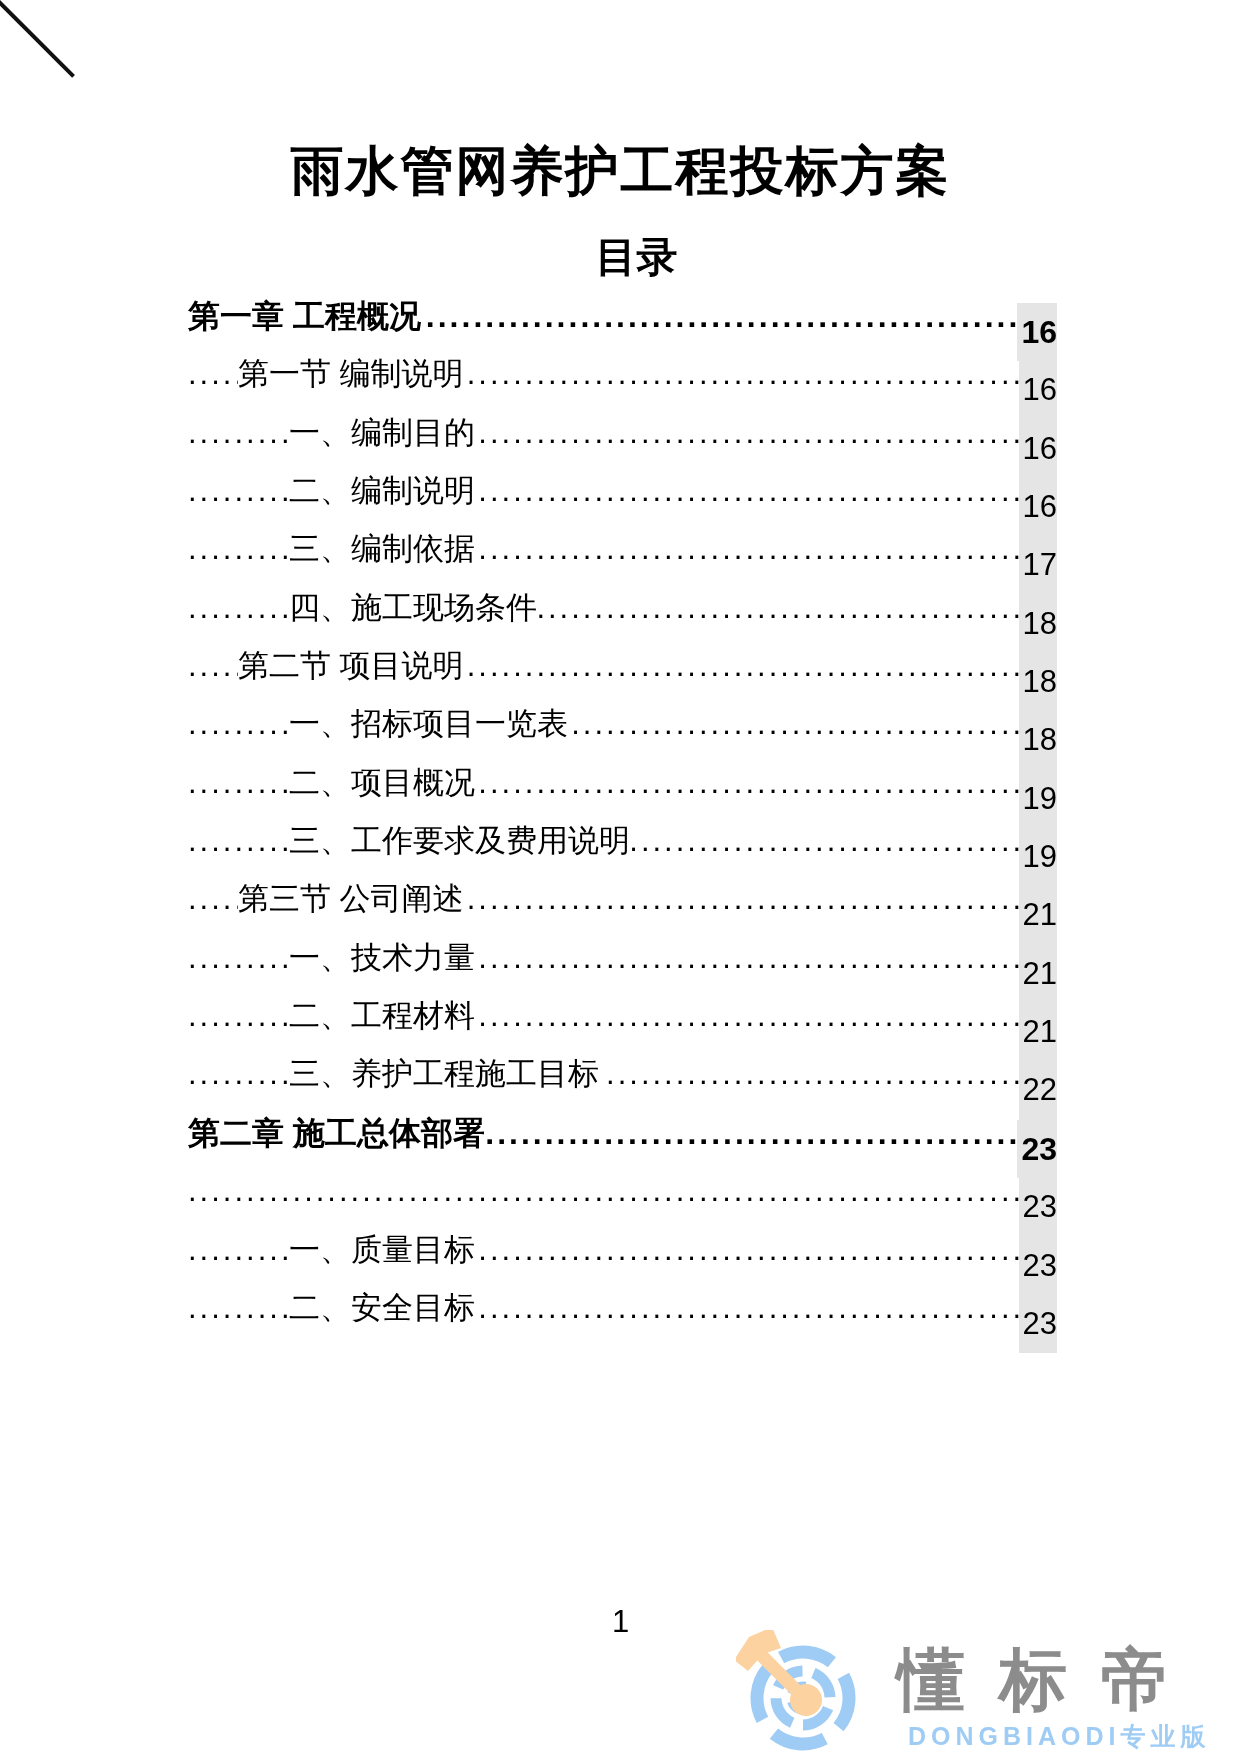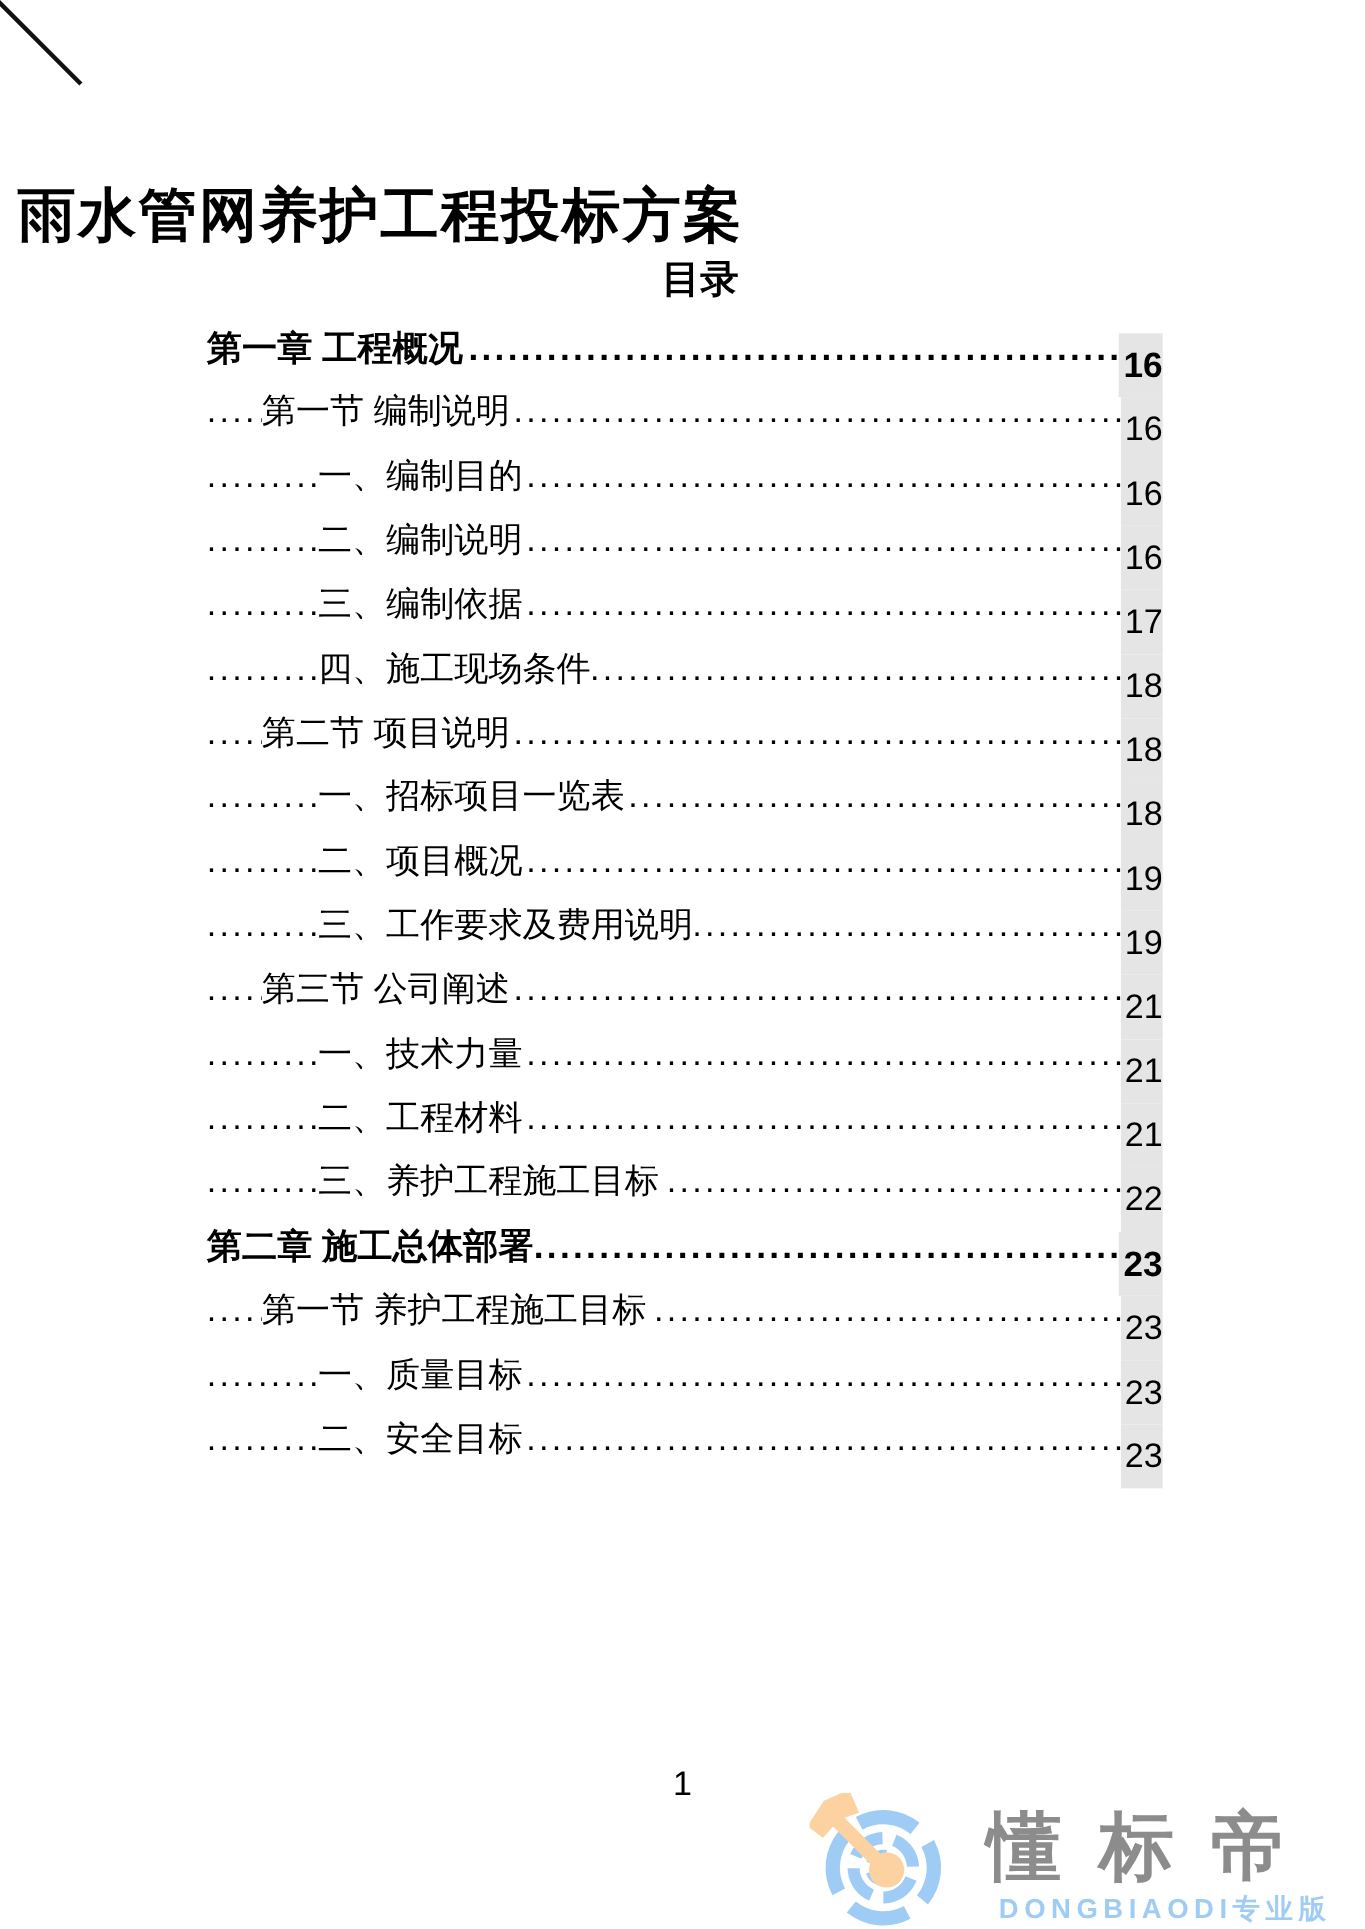--- a/index.html
+++ b/index.html
@@ -15,32 +15,32 @@
   .corner-mark {
     position: absolute;
     top: 0; left: 0;
     width: 106px; height: 4px;
     background: #111111;
     transform: rotate(45deg);
     transform-origin: 0 0;
   }
   .doc-title {
     position: absolute;
-    top: 164px; left: 0; right: 0;
+    top: 138px; left: 0; right: 0;
+    text-align: center;
     font-size: 53px;
     font-weight: 700;
     line-height: 1.25;
     letter-spacing: 2px;
-    margin-left: 16px;
   }
   .toc-heading {
     position: absolute;
     top: 233px; left: 0; right: 0;
     text-align: center;
-    font-size: 35px;
+    font-size: 41px;
     font-weight: 700;
     line-height: 1.2;
     margin-left: 32px;
   }
   .toc-list {
     position: absolute;
     top: 287px;
     left: 188px;
     width: 869px;
   }
@@ -191,21 +191,20 @@
       <span class="toc-label">三、养护工程施工目标</span>
       <span class="toc-page">22</span>
     </div>
       <div class="toc-row chapter">
       <span class="toc-leader"></span>
       <span class="toc-label">第二章 施工总体部署</span>
       <span class="toc-page">23</span>
     </div>
       <div class="toc-row section">
       <span class="toc-leader"></span>
-      <span class="toc-label">第一节 养护工程施工目标</span>
       <span class="toc-page">23</span>
     </div>
       <div class="toc-row item">
       <span class="toc-leader"></span>
       <span class="toc-label">一、质量目标</span>
       <span class="toc-page">23</span>
     </div>
       <div class="toc-row item">
       <span class="toc-leader"></span>
       <span class="toc-label">二、安全目标</span>

